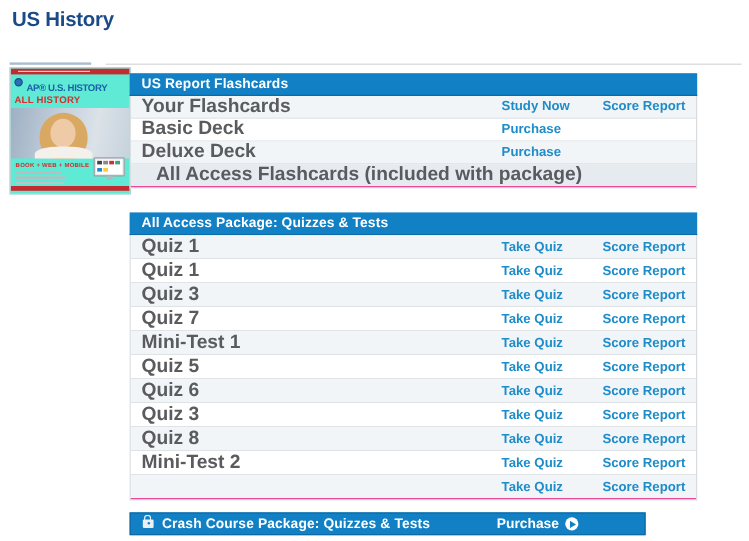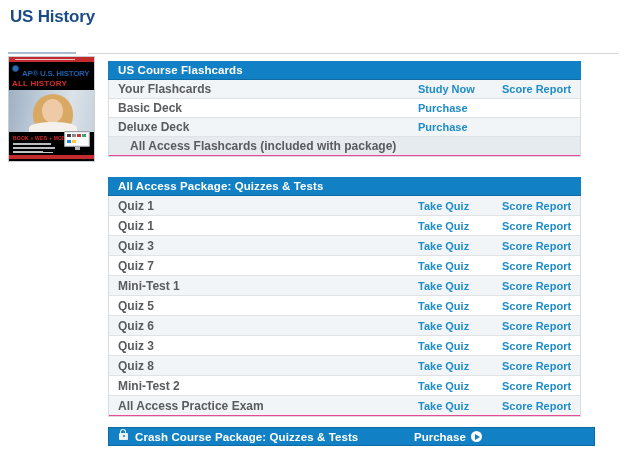--- a/index.html
+++ b/index.html
@@ -11,21 +11,21 @@
   .page-title { position:absolute; left:10px; top:7px; font-size:17px; font-weight:bold;
                 color:#1b4b86; letter-spacing:-0.2px; }
   .hide-btn { position:absolute; right:6px; top:6px; height:20px; padding:0 11px;
               background:linear-gradient(#3193cf,#1271ae); border:1px solid #0c5d97;
               border-radius:3px; color:#fff; font-size:9.5px; font-weight:bold;
               letter-spacing:.3px; font-family:"Liberation Sans", sans-serif; cursor:pointer; }
   .rule-left  { position:absolute; left:8px;  top:52px; width:68px;  height:2px; background:#a9bcd1; }
   .rule-right { position:absolute; left:88px; top:53px; right:6px;   height:1px; background:#d6d6d6; }
 
   
-  .book { position:absolute; left:8px; top:56px; width:87px; height:106px; background:#000000;
+  .book { position:absolute; left:8px; top:56px; width:101px; height:106px; background:#5eead4;
           border:1px solid #c9ced3; overflow:hidden; }
   .book-topbar { height:5px; background:#c32b2e; display:flex; align-items:center; }
   .book-topbar i { display:block; width:60px; height:1px; background:#f2c9c9; margin-left:6px; }
   .book-logo { position:absolute; left:3px; top:8px; width:7px; height:7px; border-radius:50%;
                background:#2a6db5; border:1px solid #1b4b86; }
   .book-series { margin:7px 2px 0 13px; font-size:8px; font-weight:bold; color:#1b5fa8;
                  letter-spacing:-0.3px; white-space:nowrap; }
   .book-edition { margin:1px 2px 0 3px; font-size:8px; font-weight:bold; color:#d92b2b;
                   letter-spacing:.2px; }
   .book-photo { position:relative; margin-top:2px; height:42px;
@@ -56,27 +56,27 @@
   .section-header { height:19px; background:#1180c4; border-bottom:1px solid #0d6aa5;
                     color:#fff; font-size:11.5px; font-weight:bold; display:flex;
                     align-items:center; padding-left:10px; letter-spacing:.1px; }
   .tbl { border:1px solid #d8dcdf; border-top:none; }
   .row { position:relative; height:19px; background:#fff; border-bottom:1px solid #dfe3e6;
          display:flex; align-items:center; }
   .row:last-child { border-bottom:1px solid #ec4899; }
   .sec2 .row { height:20px; }
   .row.alt { background:#f2f5f7; }
   .row.included { background:#e6ebef; }
-  .row .lbl { margin-left:9px; font-size:12px; font-weight:bold; color:#5a5b5e;text-align:right; }
+  .row .lbl { margin-left:9px; font-size:16px; font-weight:bold; color:#5a5b5e;text-align:right; }
   .row.included .lbl { margin-left:21px; }
   .link { position:absolute; font-size:11px; font-weight:bold; color:#1e8cc9; cursor:pointer; }
   .link.c1 { left:309px; } .link.c2 { left:393px;text-align:right; }
 
   
-  .crash { position:absolute; left:108px; top:427px; width:487px; height:19px;
+  .crash { position:absolute; left:108px; top:427px; width:430px; height:19px;
            background:#1180c4; border:1px solid #0d6aa5; display:flex; align-items:center; }
   .lock { position:relative; width:9px; height:7px; background:#e9f1f7; border-radius:1px;
           margin:0 7px 0 10px; }
   .lock::before { content:''; position:absolute; top:-4px; left:1px; width:4px; height:4px;
                   border:1.5px solid #e9f1f7; border-bottom:none; border-radius:3px 3px 0 0; }
   .lock::after { content:''; position:absolute; top:2px; left:3.5px; width:2px; height:2px;
                  border-radius:50%; background:#1180c4; }
   .crash-title { color:#fff; font-size:11.5px; font-weight:bold; letter-spacing:.1px; }
   .crash-purchase { position:absolute; left:305px; display:flex; align-items:center; gap:5px;
                     color:#fff; font-size:11.5px; font-weight:bold; cursor:pointer; }
@@ -122,21 +122,21 @@
           <i style="background:#fc3"></i>
       </span>
       <span class="stand"></span>
     </div>
     <div class="book-footline"></div>
     <div class="book-botbar"></div>
   </div>
 
   <div class="sections">
       <div class="section">
-        <div class="section-header">US Course Flashcards</div>
+        <div class="section-header">US Report Flashcards</div>
         <div class="tbl">
           <div class="row alt">
             <span class="lbl">Your Flashcards</span>
             <span class="link c1">Study Now</span>
             <span class="link c2">Score Report</span>
           </div>
           <div class="row">
             <span class="lbl">Basic Deck</span>
             <span class="link c1">Purchase</span>
           </div>
@@ -196,21 +196,20 @@
             <span class="lbl">Quiz 8</span>
             <span class="link c1">Take Quiz</span>
             <span class="link c2">Score Report</span>
           </div>
           <div class="row">
             <span class="lbl">Mini-Test 2</span>
             <span class="link c1">Take Quiz</span>
             <span class="link c2">Score Report</span>
           </div>
           <div class="row alt">
-            <span class="lbl">All Access Practice Exam</span>
             <span class="link c1">Take Quiz</span>
             <span class="link c2">Score Report</span>
           </div>
         </div>
       </div>
     </div>
 
   <div class="crash">
     <span class="lock"></span>
     <span class="crash-title">Crash Course Package: Quizzes &amp; Tests</span>

